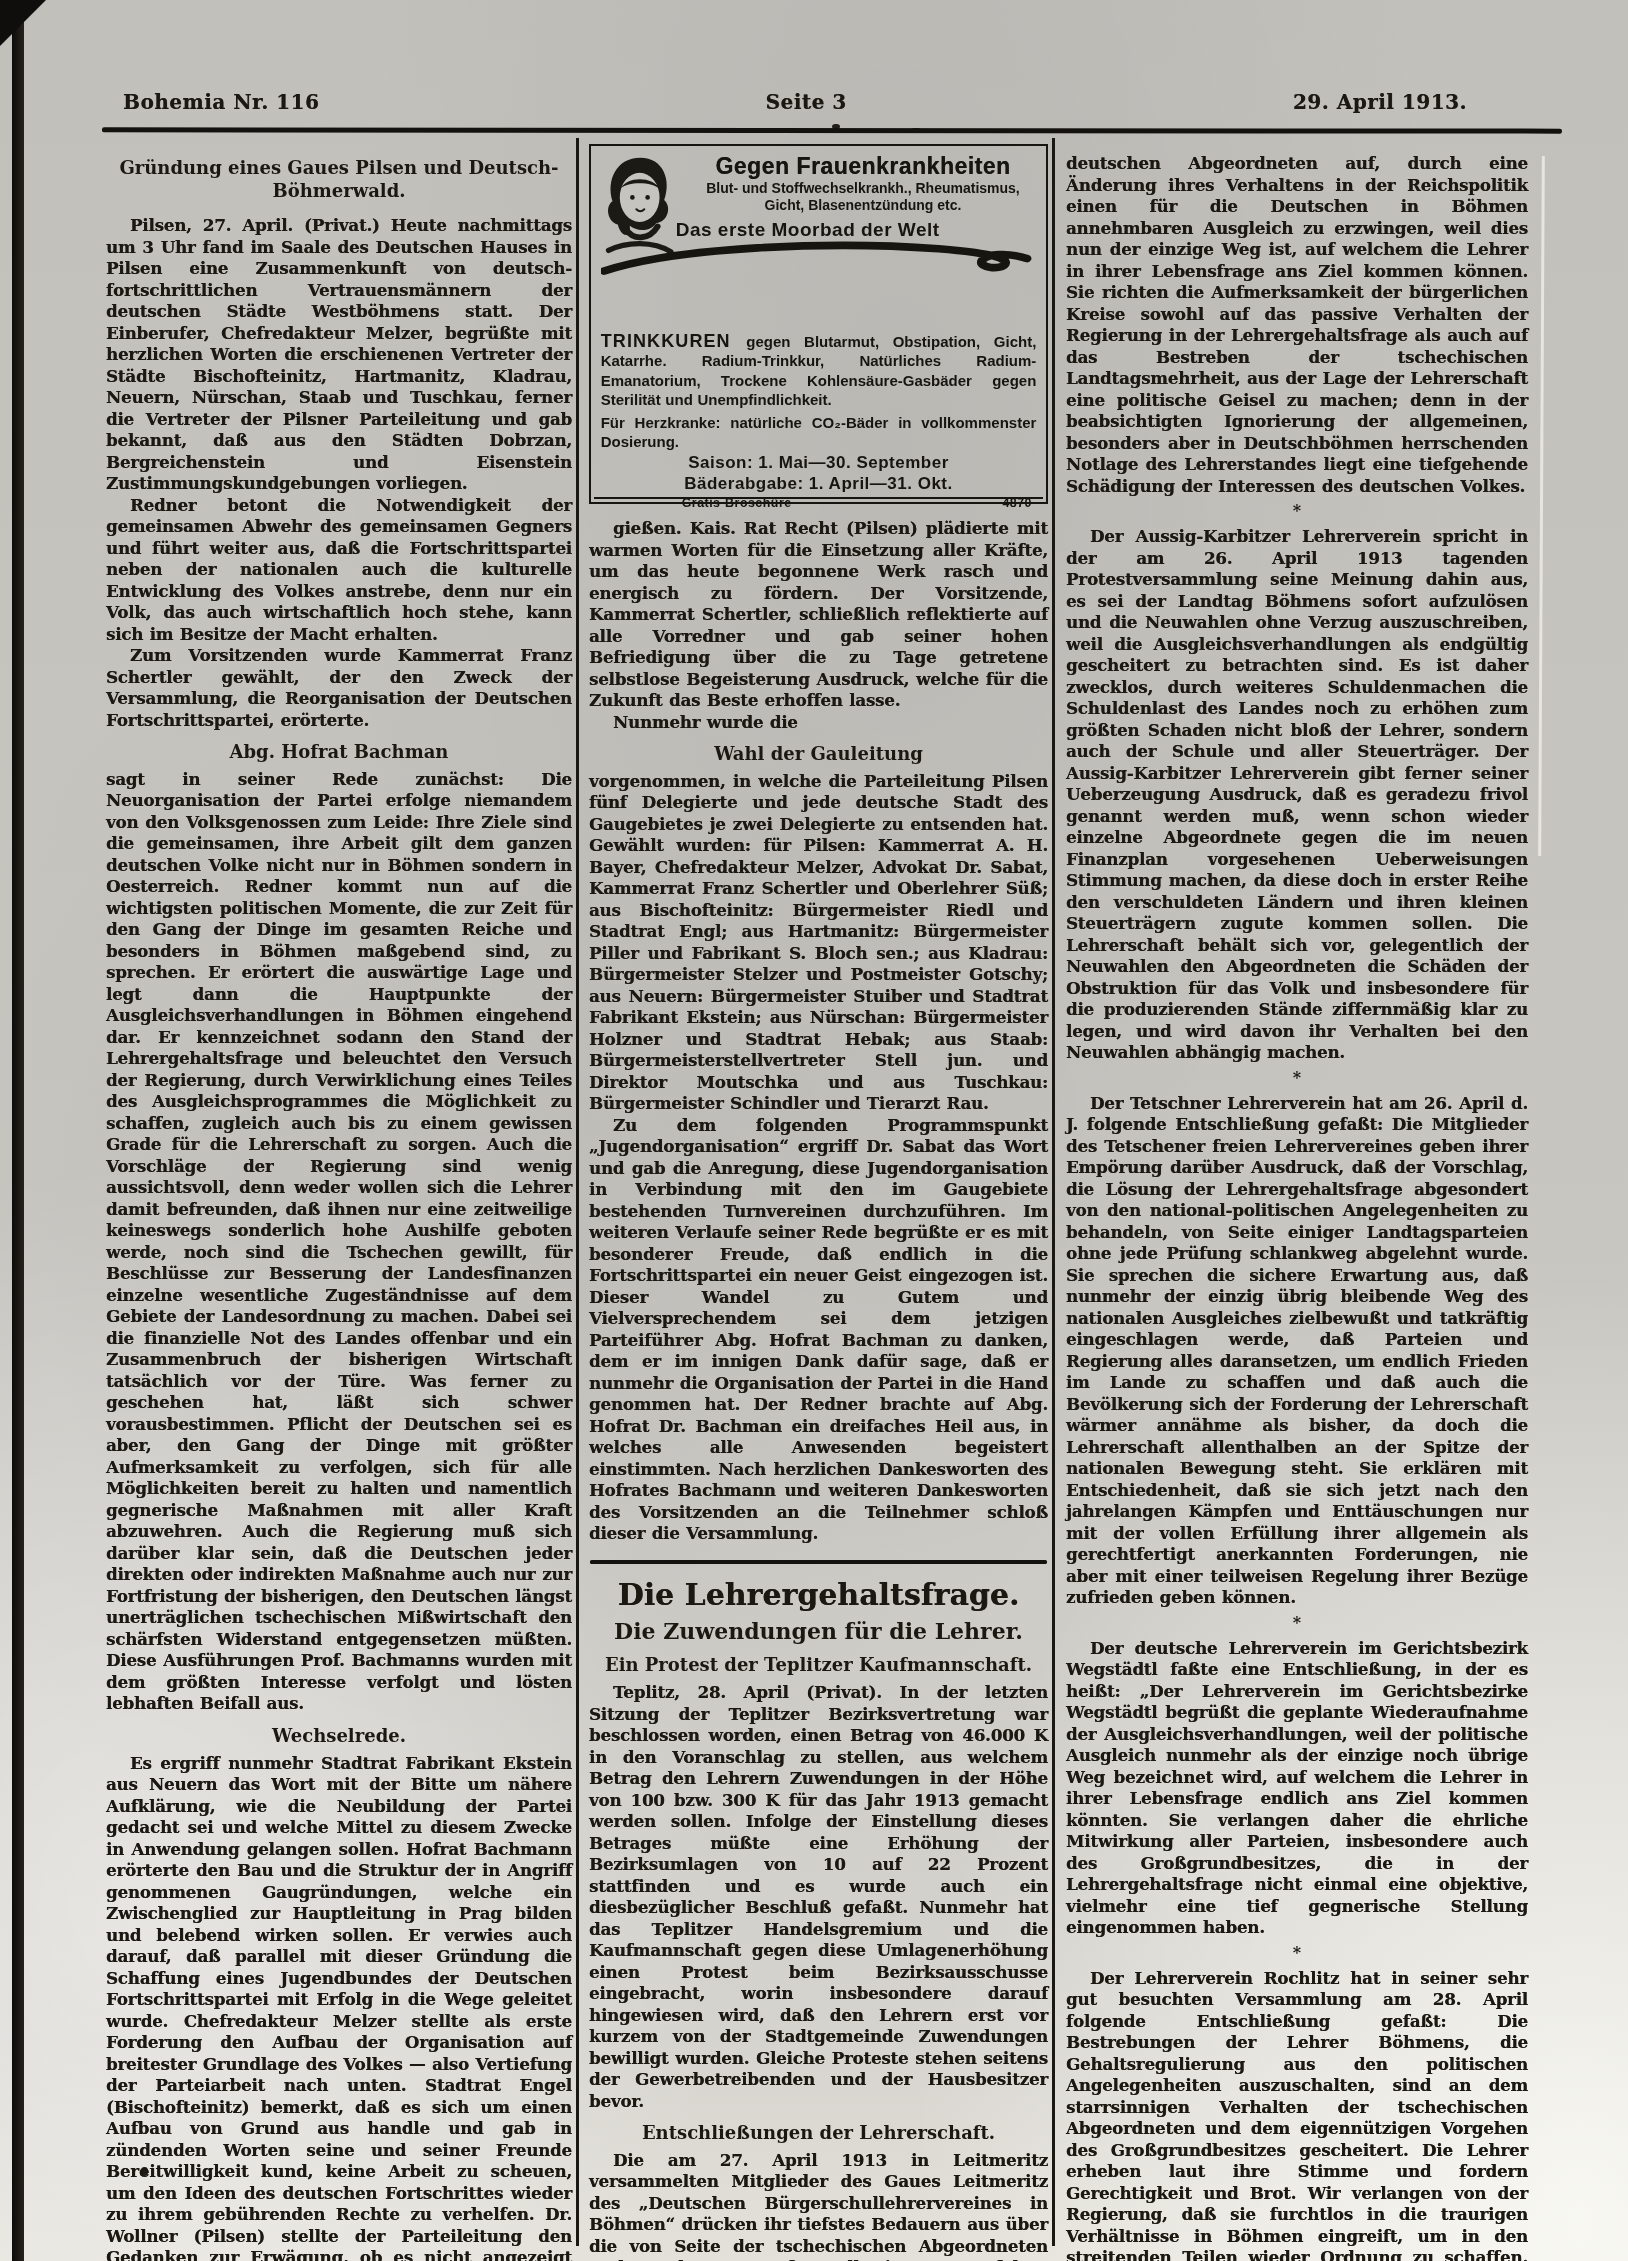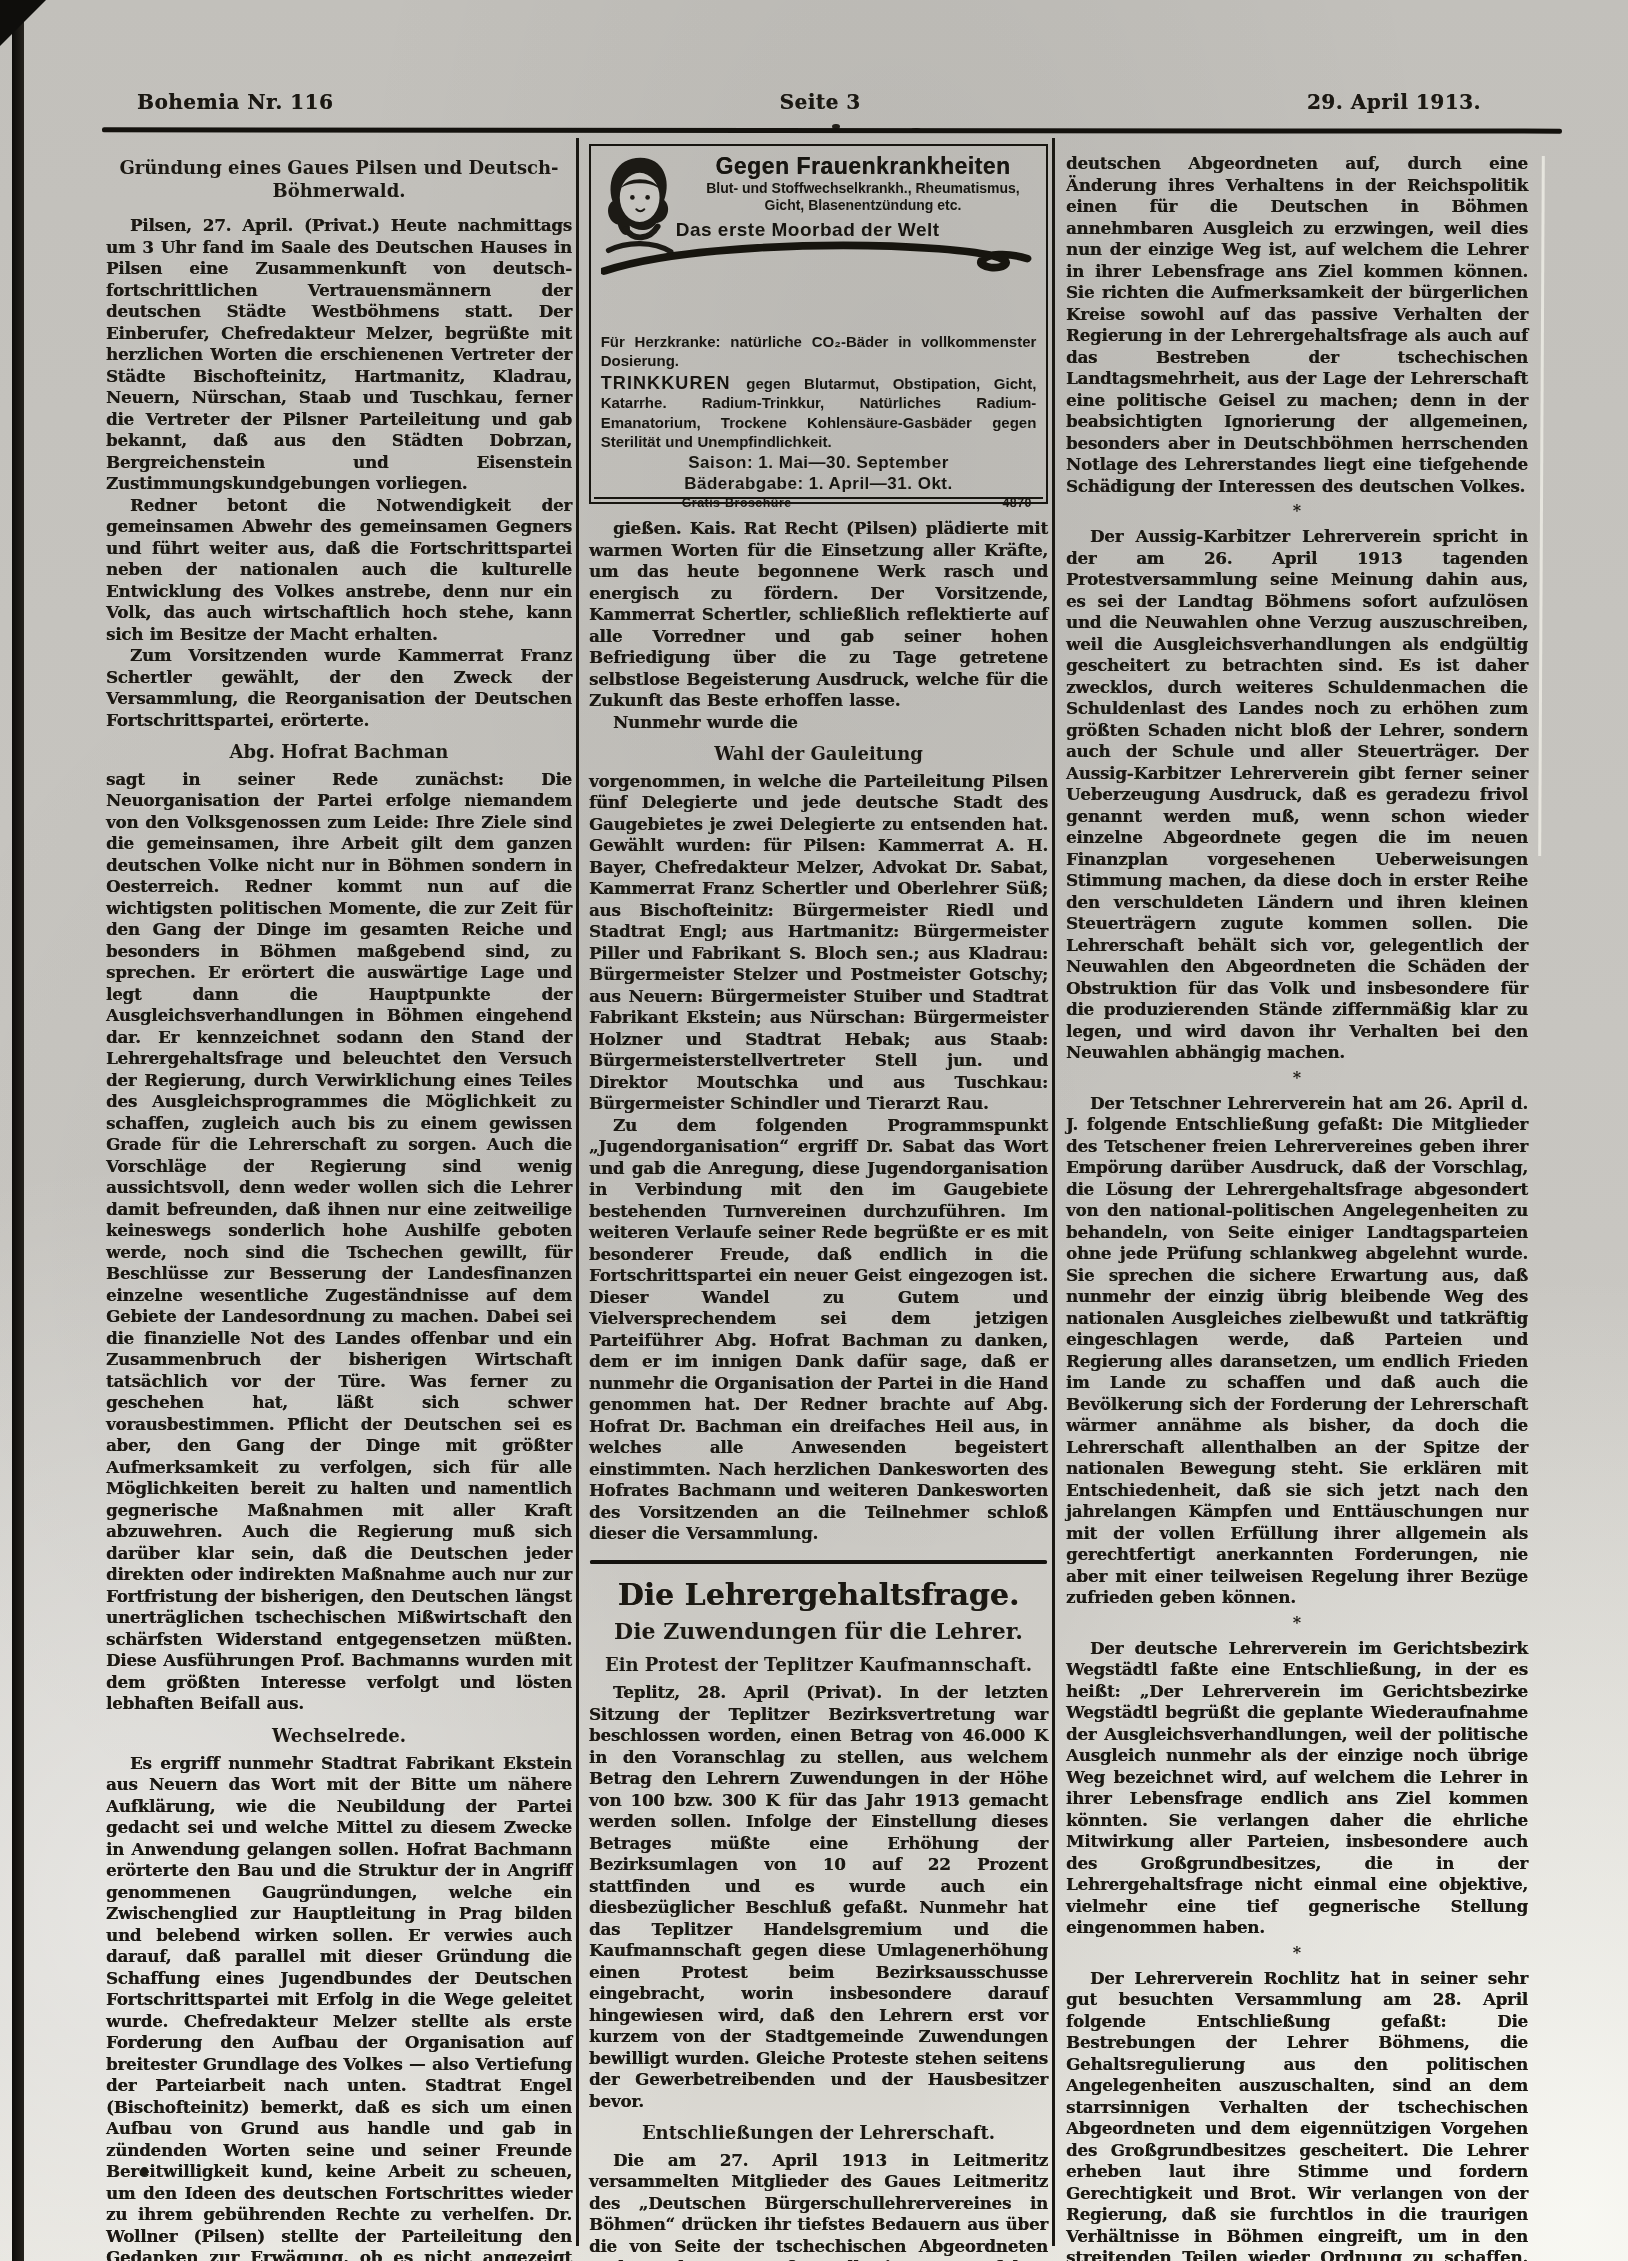--- a/index.html
+++ b/index.html
@@ -18,21 +18,21 @@
   }
 
   .scan-leftbar { position:absolute; left:12px; top:0; width:12px; height:2261px;
     background:linear-gradient(90deg,#0d0c0a,#26231e); }
   .scan-corner { position:absolute; left:0; top:0; width:0; height:0;
     border-top:46px solid #0f0e0c; border-right:46px solid transparent; }
   .edge-sliver { position:absolute; left:1540px; top:156px; width:3.2px; height:700px;
     background:#efede6; transform:rotate(0.3deg); opacity:0.8; }
   .speck { position:absolute; background:#211e18; border-radius:50%; }
 
-  .masthead { position:absolute; left:137px; top:90px; width:1344px;
+  .masthead { position:absolute; left:123px; top:90px; width:1344px;
     display:flex; justify-content:space-between; align-items:flex-end;
     font-weight:bold; font-size:20px; letter-spacing:0.5px;
     text-shadow:0.3px 0.3px 0.4px rgba(20,18,14,0.7); }
   .head-rule { position:absolute; left:102px; top:128px; width:1460px; height:4.8px;
     background:#14120e; transform:rotate(0.05deg); border-radius:2.2px; }
 
   .colsep { position:absolute; top:138px; width:2.7px; height:2108px; background:#1a1813; }
   .sep1 { left:576px; }
   .sep2 { left:1052px; width:3.2px; }
 
@@ -127,22 +127,22 @@
       </svg>
       <div class="ad-head1">Gegen Frauenkrankheiten</div>
       <div class="ad-head2">Blut- und Stoffwechselkrankh., Rheumatismus,</div>
       <div class="ad-head2">Gicht, Blasenentzündung etc.</div>
       <div class="ad-head3">Das erste Moorbad der Welt</div>
       <div class="ad-logo-wrap">
         <svg class="ad-swash" viewBox="0 0 800 90" preserveAspectRatio="none">
           <path d="M6,72 C140,18 420,4 620,22 C700,30 748,40 742,56 C736,70 692,66 700,48 C707,33 748,30 782,44" fill="none" stroke="#17150f" stroke-width="17" stroke-linecap="round"></path>
         </svg>
       </div>
+      <p class="ad-body"><span class="ad-caps">TRINKKUREN </span><span>gegen Blutarmut, Obstipation, Gicht, Katarrhe. Radium-Trinkkur, Natürliches Radium-Emanatorium, Trockene Kohlensäure-Gasbäder gegen Sterilität und Unempfindlichkeit.</span></p>
       <p class="ad-body">Für Herzkranke: natürliche CO₂-Bäder in vollkommenster Dosierung.</p>
-      <p class="ad-body"><span class="ad-caps">TRINKKUREN </span><span>gegen Blutarmut, Obstipation, Gicht, Katarrhe. Radium-Trinkkur, Natürliches Radium-Emanatorium, Trockene Kohlensäure-Gasbäder gegen Sterilität und Unempfindlichkeit.</span></p>
       <div class="ad-season">Saison: 1. Mai—30. September</div>
       <div class="ad-season">Bäderabgabe: 1. April—31. Okt.</div>
       <div class="ad-foot">
         <span>Gratis-Broschüre</span>
         <span class="ad-num">4870</span>
       </div>
       <div class="ad-bottomrule"></div>
     </div>
 
     <p class="body">gießen. Kais. Rat Recht (Pilsen) plädierte mit warmen Worten für die Einsetzung aller Kräfte, um das heute begonnene Werk rasch und energisch zu fördern. Der Vorsitzende, Kammerrat Schertler, schließlich reflektierte auf alle Vorredner und gab seiner hohen Befriedigung über die zu Tage getretene selbstlose Begeisterung Ausdruck, welche für die Zukunft das Beste erhoffen lasse.</p>

